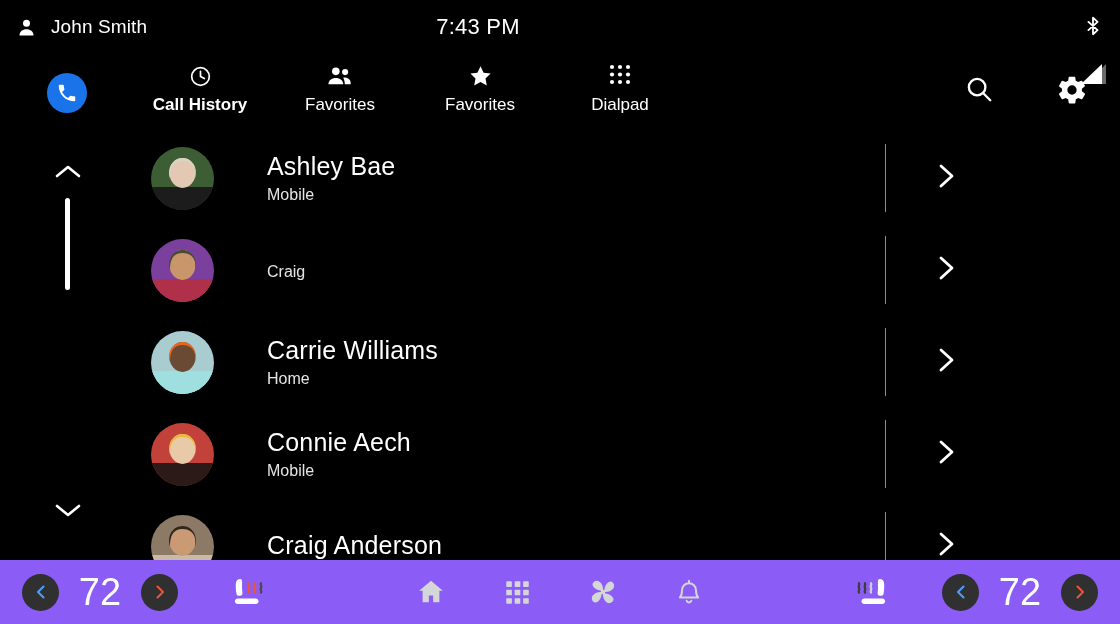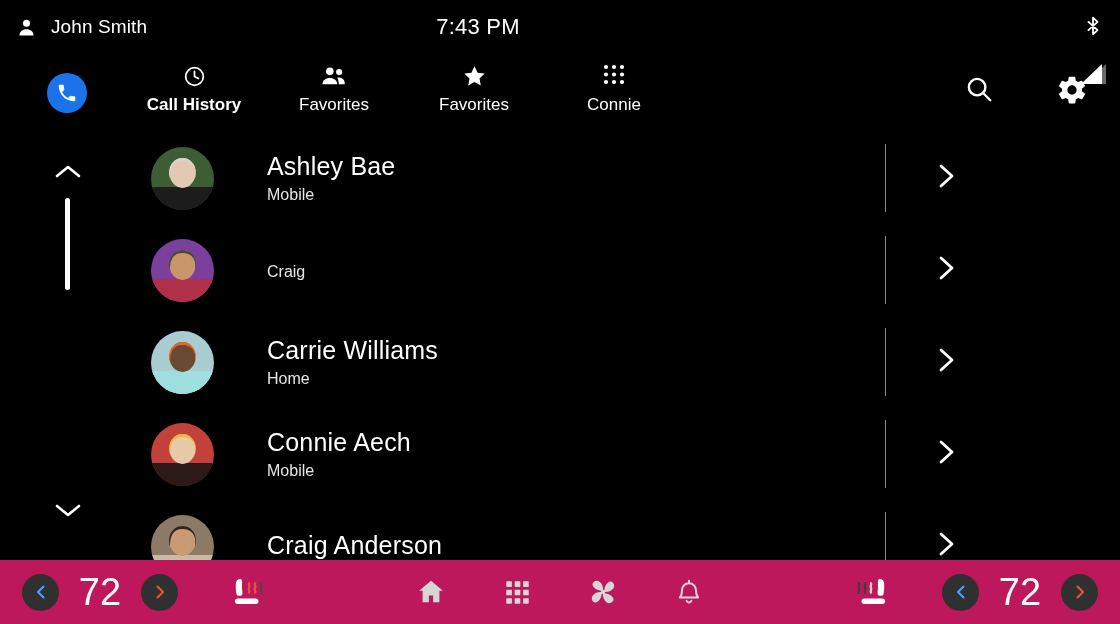--- a/index.html
+++ b/index.html
@@ -31,21 +31,21 @@
 
   
   .appbar {
     position: absolute; top: 54px; left: 0; width: 1120px; height: 78px;
   }
   .app-badge {
     position: absolute; left: 47px; top: 19px;
     width: 40px; height: 40px; border-radius: 50%;
     display: flex; align-items: center; justify-content: center;
   }
-  .tabs { position: absolute; left: 124px; top: 0; display: flex; }
+  .tabs { position: absolute; left: 130px; top: 0; display: flex; }
   .tab {
     width: 140px; height: 78px;
     display: flex; flex-direction: column; align-items: center;
     justify-content: flex-start; padding-top: 10px; gap: 7px;
     cursor: pointer;
   }
   .tab-icon { height: 24px; display: flex; align-items: center; justify-content: center; }
   .tab-label { color: #fff; font-size: 17px; }
   .tab.active .tab-label { font-weight: bold; }
 
@@ -78,21 +78,21 @@
   .row-sub { color: #e5e5e5; font-size: 16px; line-height: 22px; margin-top: 3px; }
   .row-divider {
     position: absolute; left: 885px; top: 12px; width: 1px; height: 68px;
     background: #8a8a8a;
   }
   .row-chevron { position: absolute; left: 936px; top: 50%; transform: translateY(-50%); }
 
   
   .bottombar {
     position: absolute; left: 0; bottom: 0; width: 1120px; height: 64px;
-    background: #be185d;
+    background: #8b5cf6;
   }
   .temp-group { position: absolute; top: 0; height: 64px; display: flex; align-items: center; gap: 10px; }
   .temp-group.left { left: 22px; }
   .temp-group.right { right: 22px; }
   .circ-btn {
     width: 37px; height: 37px; border-radius: 50%;
     background: #303030; display: flex; align-items: center; justify-content: center;
     cursor: pointer;
   }
   .temp-val { color: #fff; font-size: 38px; font-weight: 300; letter-spacing: 0px; min-width: 62px; text-align: center; }
@@ -190,21 +190,21 @@
               <circle cx="11" cy="3" r="2.1"></circle>
               <circle cx="19" cy="3" r="2.1"></circle>
             <circle cx="3" cy="10.5" r="2.1"></circle>
               <circle cx="11" cy="10.5" r="2.1"></circle>
               <circle cx="19" cy="10.5" r="2.1"></circle>
             <circle cx="3" cy="18" r="2.1"></circle>
               <circle cx="11" cy="18" r="2.1"></circle>
               <circle cx="19" cy="18" r="2.1"></circle>
           </svg>
         </span>
-        <span class="tab-label">Connie</span>
+        <span class="tab-label">Dialpad</span>
       </div>
 
     </div>
 
     <div class="appbar-actions">
       <span class="icon">
         <svg width="30" height="30" viewBox="0 0 24 24" fill="none" stroke="#fff" stroke-width="1.9">
           <circle cx="10.5" cy="10.5" r="6.6"></circle>
           <path d="M15.4 15.4L21 21" stroke-linecap="round"></path>
         </svg>

